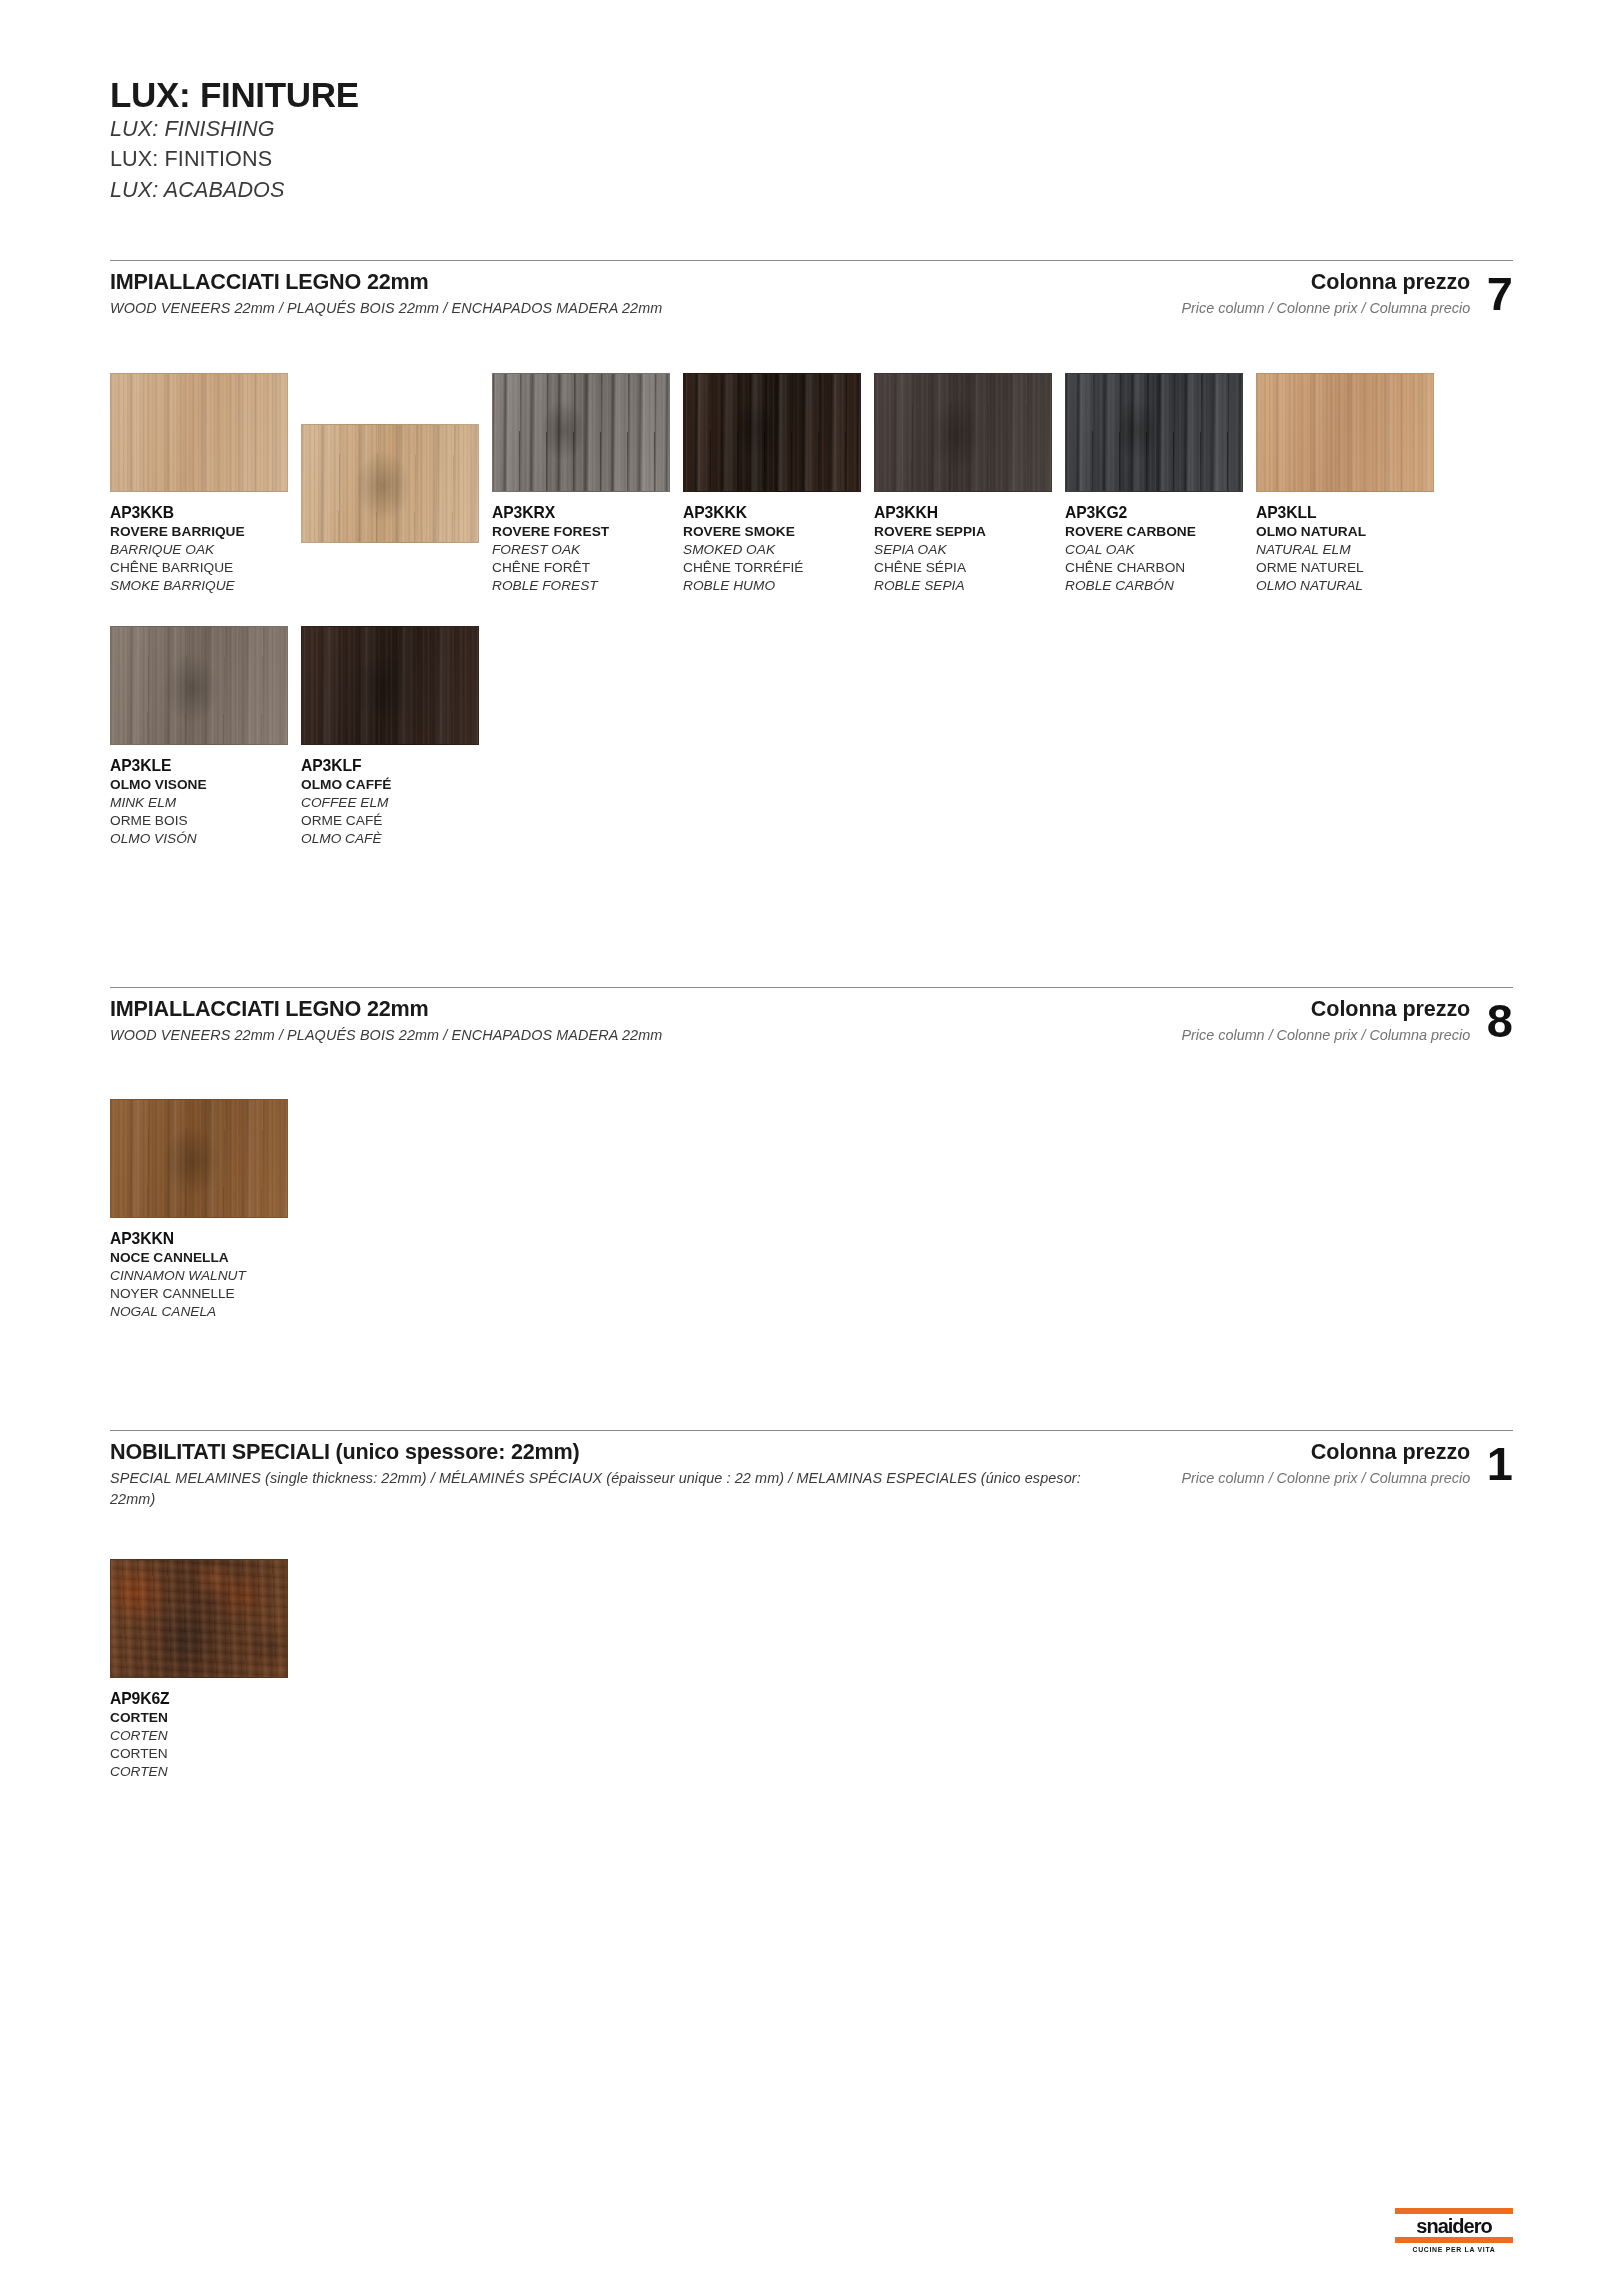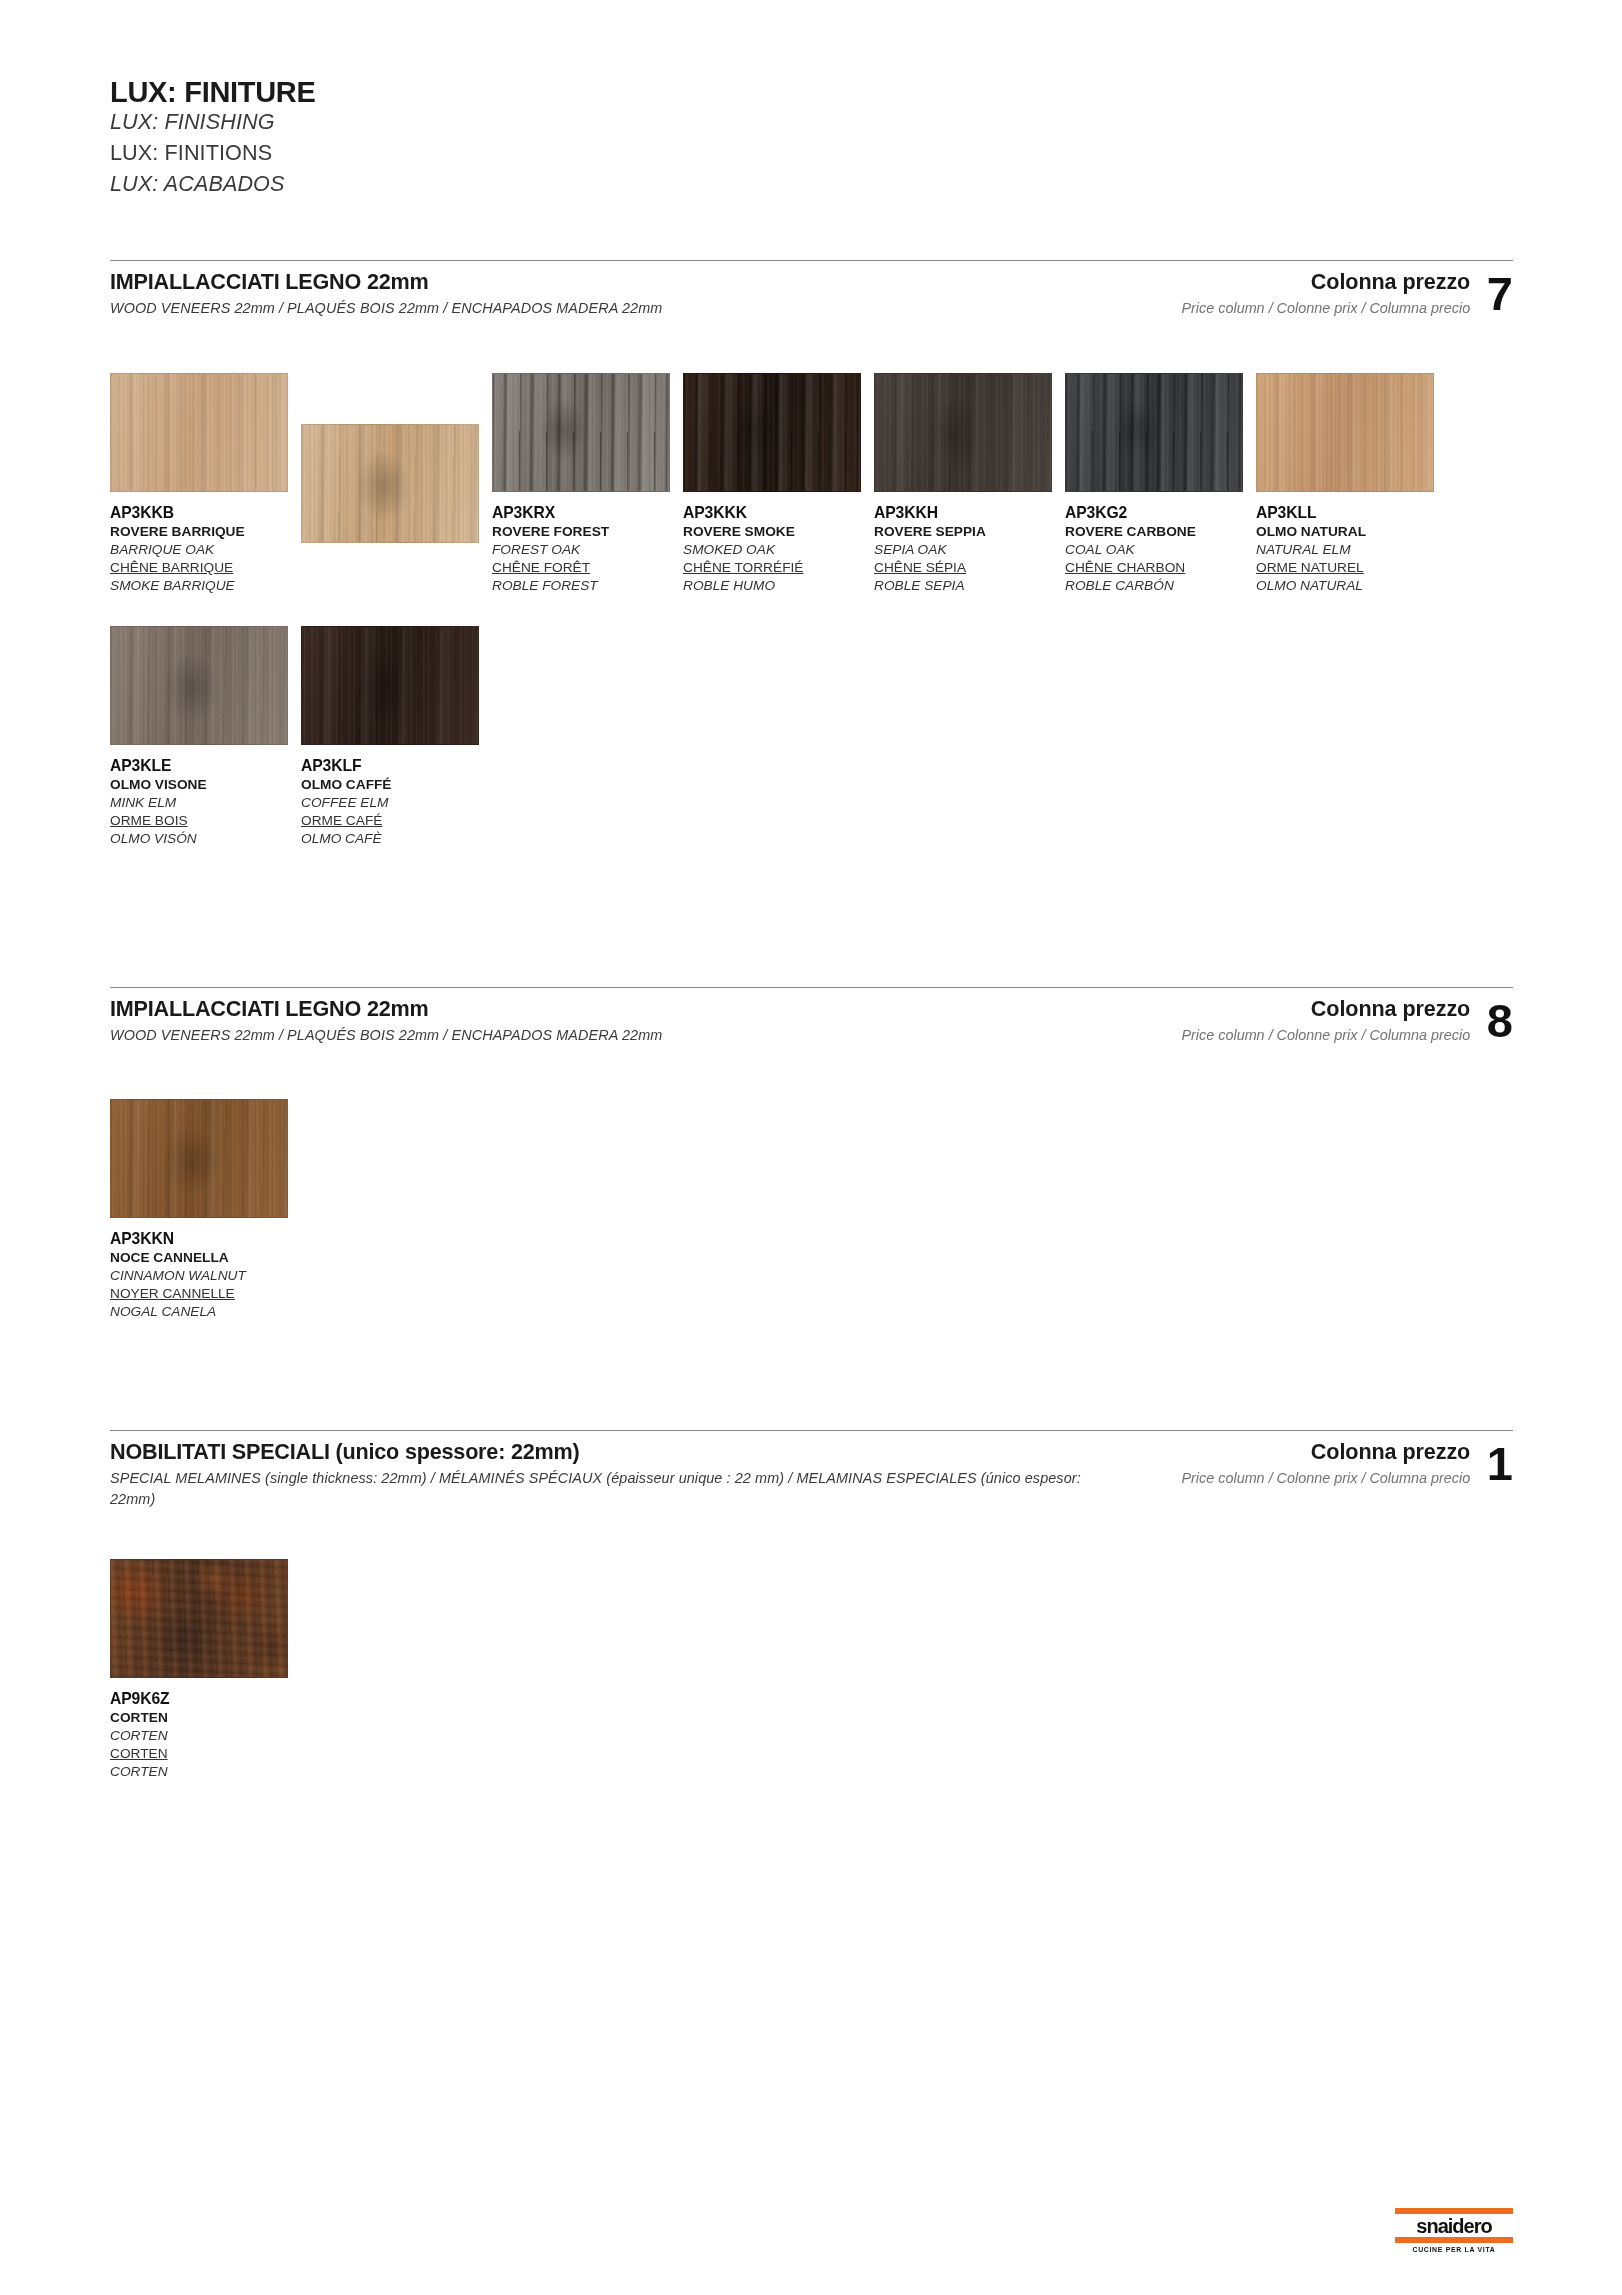--- a/index.html
+++ b/index.html
@@ -16,21 +16,21 @@
 
   .page {
     position: absolute;
     inset: 0;
     padding: 0;
   }
 
   
   .doc-title-block { position: absolute; left: 110px; top: 77px; }
   .doc-title {
-    font-size: 29px; font-weight: bold; letter-spacing: -0.3px;
+    font-size: 35px; font-weight: bold; letter-spacing: -0.3px;
     color: #1a1a1a; line-height: 1.05;
   }
   .doc-sub {
     font-size: 21.6px; font-weight: 300; color: #3a3a3a;
     line-height: 1.42; letter-spacing: 0.1px;
   }
   .doc-sub.it { font-style: italic; }
 
   
   .section { position: absolute; left: 0; right: 0; }
@@ -90,21 +90,20 @@
     font-size: 13.7px; font-weight: bold; color: #1a1a1a;
     line-height: 1.32;
   }
   .sw-en {
     font-size: 13.7px; font-style: italic; font-weight: 300;
     color: #333; line-height: 1.32;
   }
   .sw-fr {
     font-size: 13.7px; font-weight: 300; color: #333;
     line-height: 1.32;
-    text-decoration: underline;
   }
   .sw-es {
     font-size: 13.7px; font-style: italic; font-weight: 300;
     color: #333; line-height: 1.32;
   }
 
   
   .grain {
     position: absolute; inset: 0;
   }

